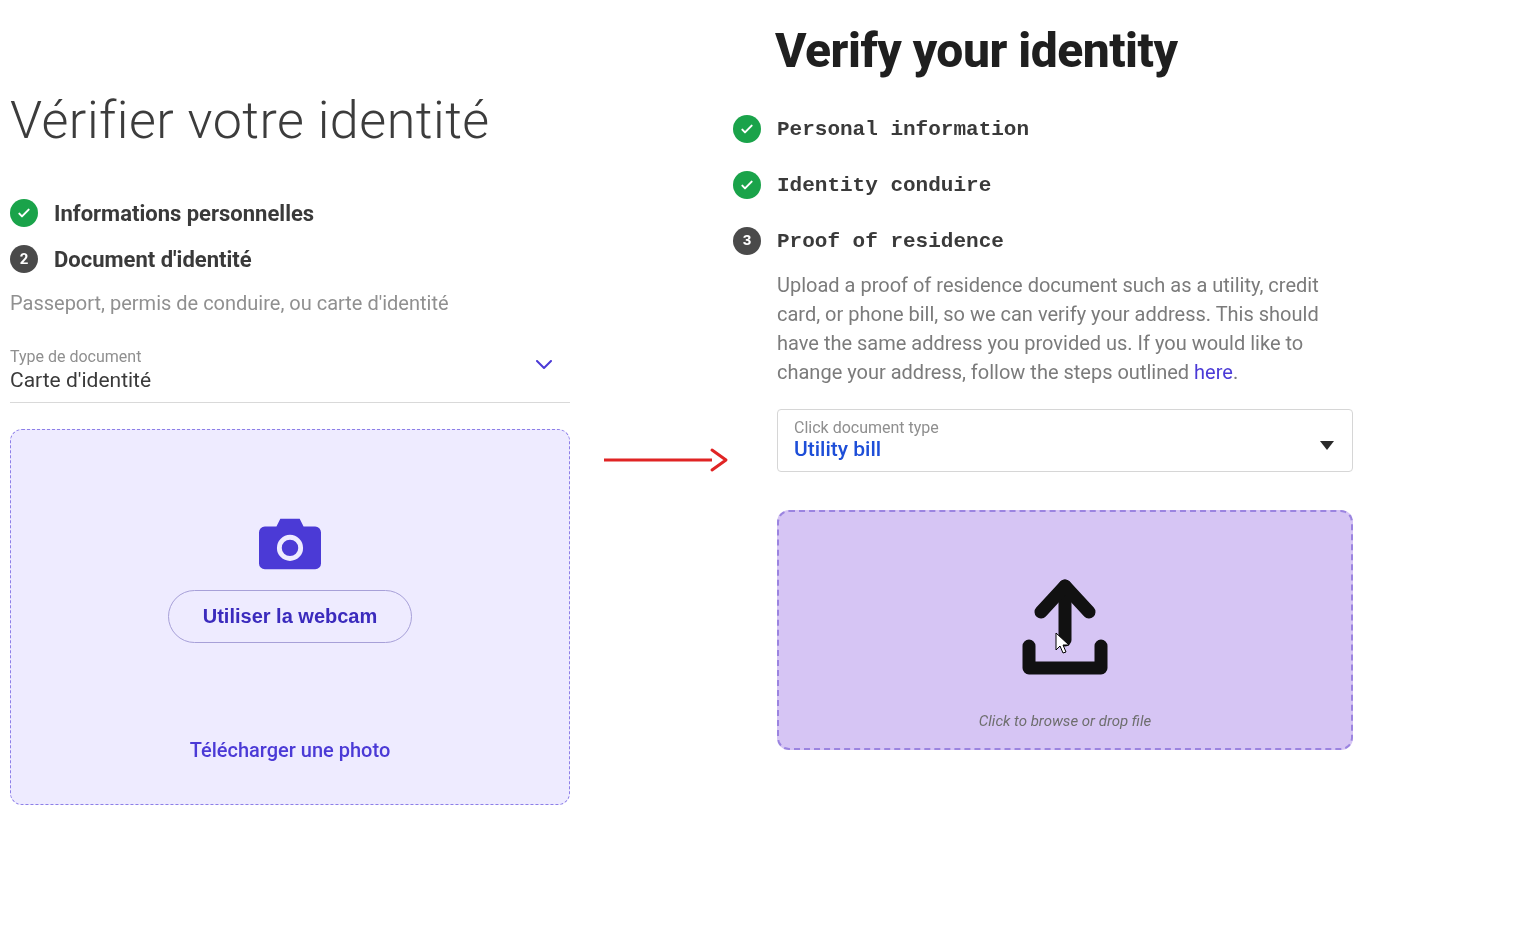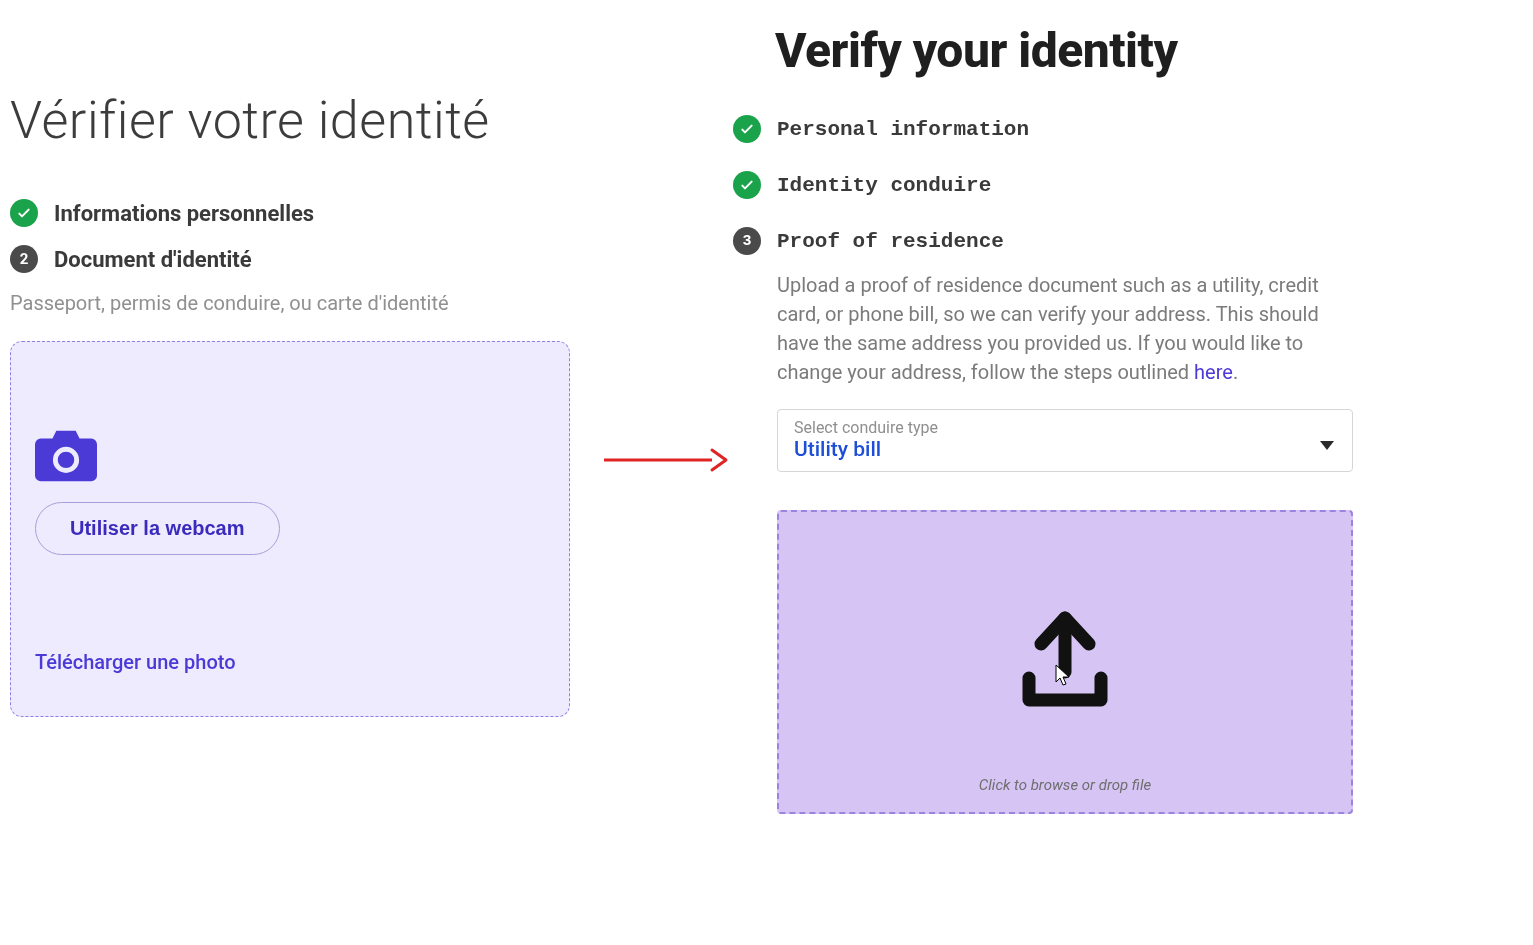--- a/index.html
+++ b/index.html
@@ -79,21 +79,21 @@
   }
 
   .upload-box-left {
     border: 1px dashed #8d7fe8;
     background: #eeebff;
     border-radius: 12px;
     height: 376px;
     padding: 24px;
     display: flex;
     flex-direction: column;
-    align-items: flex-start;
+    align-items: center;
     justify-content: flex-start;
     padding-top: 88px;
     position: relative;
   }
   .camera-icon svg { width: 62px; height: 52px; }
   .webcam-btn {
     margin-top: 16px;
     border: 1px solid #a7a0d8;
     background: transparent;
     color: #3b2bbd;
@@ -172,22 +172,22 @@
     position: absolute;
     right: 18px;
     top: 26px;
     color: #2a2a2a;
   }
 
   .upload-box-right {
     margin-left: 44px;
     border: 2px dashed #9b84e0;
     background: #d6c5f4;
-    border-radius: 4px;
-    height: 304px;
+    border-radius: 12px;
+    height: 240px;
     display: flex;
     flex-direction: column;
     align-items: center;
     justify-content: center;
     position: relative;
   }
   .upload-icon svg { width: 120px; height: 120px; }
   .drop-text {
     position: absolute;
     bottom: 18px;
@@ -217,20 +217,29 @@
     <div class="step-label">Informations personnelles</div>
   </div>
 
   <div class="step-row">
     <div class="step-badge dark">2</div>
     <div class="step-label">Document d'identité</div>
   </div>
 
   <div class="step-sub">Passeport, permis de conduire, ou carte d'identité</div>
 
+  <div class="select-wrap-left">
+    <div class="select-label-left">Type de document</div>
+    <div class="select-value-left">Carte d'identité</div>
+    <div class="select-caret-left">
+      <svg width="16" height="10" viewBox="0 0 16 10">
+          <path d="M1 1l7 7 7-7" stroke="#4b3ad6" stroke-width="2" fill="none" stroke-linecap="round" stroke-linejoin="round"></path>
+        </svg>
+    </div>
+  </div>
 
   <div class="upload-box-left">
     <div class="camera-icon">
       <svg viewBox="0 0 64 52">
           <path fill="#4b3ad6" d="M22 0h20l4 8h12a6 6 0 0 1 6 6v32a6 6 0 0 1-6 6H6a6 6 0 0 1-6-6V14a6 6 0 0 1 6-6h12l4-8z"></path>
           <circle cx="32" cy="30" r="11" fill="none" stroke="#eeebff" stroke-width="5"></circle>
         </svg>
     </div>
     <button class="webcam-btn">Utiliser la webcam</button>
     <div class="download-link">Télécharger une photo</div>
@@ -268,21 +277,21 @@
   <div class="step-row tight">
     <div class="step-badge dark">3</div>
     <div class="step-label">Proof of residence</div>
   </div>
 
   <div class="right-desc">
     <span>Upload a proof of residence document such as a utility, credit card, or phone bill, so we can verify your address. This should have the same address you provided us. If you would like to change your address, follow the steps outlined </span><span class="link">here</span><span>.</span>
   </div>
 
   <div class="select-wrap-right">
-    <div class="select-label-right">Select conduire type</div>
+    <div class="select-label-right">Click document type</div>
     <div class="select-value-right">Utility bill</div>
     <div class="select-caret-right">
       <svg width="14" height="10" viewBox="0 0 14 10">
           <path d="M0 0 L7 9 L14 0 Z" fill="#2a2a2a"></path>
         </svg>
     </div>
   </div>
 
   <div class="upload-box-right">
     <div class="upload-icon">

